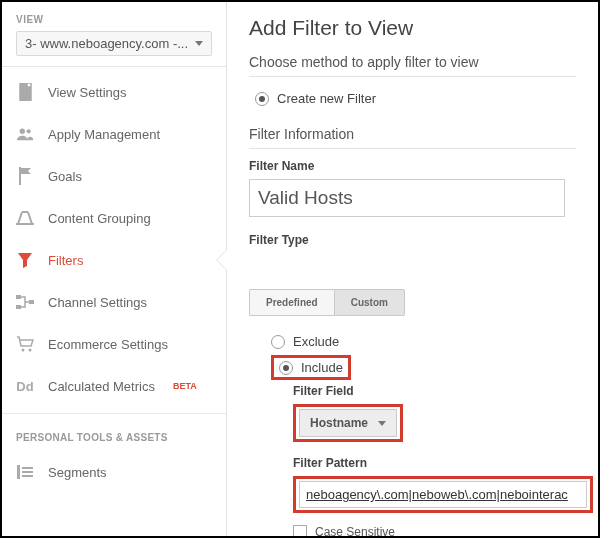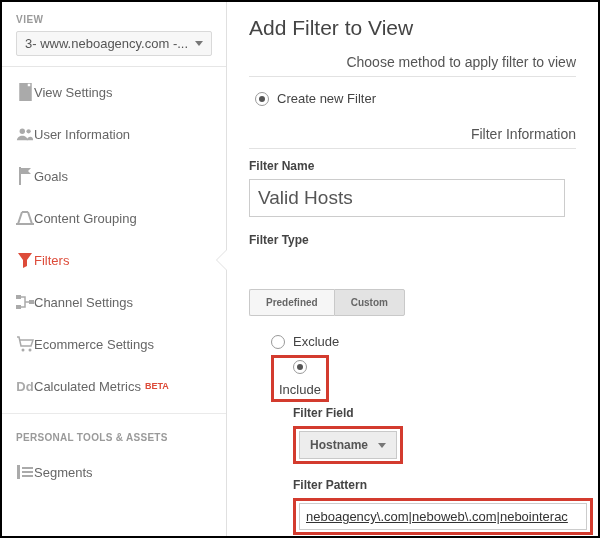--- a/index.html
+++ b/index.html
@@ -50,20 +50,21 @@
     border-top: 5px solid #777;
   }
   .nav { padding-top: 4px; }
   .nav-item {
     display: flex;
     align-items: center;
     padding: 12px 14px;
     font-size: 13px;
     color: #666;
     cursor: pointer;
+    gap: 14px;
   }
   .nav-item .ic {
     width: 18px; height: 18px;
     display: flex; align-items: center; justify-content: center;
     color: #aaa;
   }
   .nav-item.active { color: #dd4b39; position: relative; }
   .nav-item.active .ic { color: #dd4b39; }
   .nav-item.active::after {
     content: "";
@@ -103,21 +104,20 @@
     font-weight: 400;
     color: #444;
     margin-bottom: 14px;
   }
   .subhead {
     font-size: 14px;
     color: #555;
     border-bottom: 1px solid #e2e2e2;
     padding-bottom: 6px;
     margin-bottom: 10px;
-    text-align: right;
   }
   .radio-row {
     display: flex;
     align-items: center;
     gap: 8px;
     font-size: 13px;
     color: #444;
     padding: 4px 0 4px 6px;
   }
   .radio {
@@ -236,21 +236,21 @@
       </div>
       <div class="nav-item">
         <span class="ic">
           <svg width="20" height="14" viewBox="0 0 20 14">
               <circle cx="7" cy="4" r="3" fill="currentColor"></circle>
               <circle cx="14" cy="4" r="2.4" fill="currentColor"></circle>
               <path d="M1 14c0-3 3-5 6-5s6 2 6 5z" fill="currentColor"></path>
               <path d="M12 14c0-2.4 2-4 4-4s3 1.6 3 4z" fill="currentColor"></path>
             </svg>
         </span>
-        <span>User Information</span>
+        <span>Apply Management</span>
       </div>
       <div class="nav-item">
         <span class="ic">
           <svg width="16" height="18" viewBox="0 0 16 18">
               <rect x="2" y="0" width="2" height="18" fill="currentColor"></rect>
               <path d="M4 1h10l-3 3 3 3H4z" fill="currentColor"></path>
             </svg>
         </span>
         <span>Goals</span>
       </div>
@@ -331,21 +331,21 @@
       <div class="toggle-btn">Predefined</div>
       <div class="toggle-btn active">Custom</div>
     </div>
 
     <div class="sub-block">
       <div class="radio-row" style="padding-left:0;">
         <span class="radio"></span>
         <span>Exclude</span>
       </div>
       <div class="redbox" style="margin-top:2px;">
-        <div class="radio-row" style="padding:0 2px;flex-direction:column;">
+        <div class="radio-row" style="padding:0 2px;">
           <span class="radio checked"></span>
           <span>Include</span>
         </div>
       </div>
 
       <div class="field-label" style="margin-top:4px; padding-left:22px;">Filter Field</div>
       <div style="padding-left:22px;">
         <div class="redbox">
           <div class="dd-btn">
             <span>Hostname</span>

